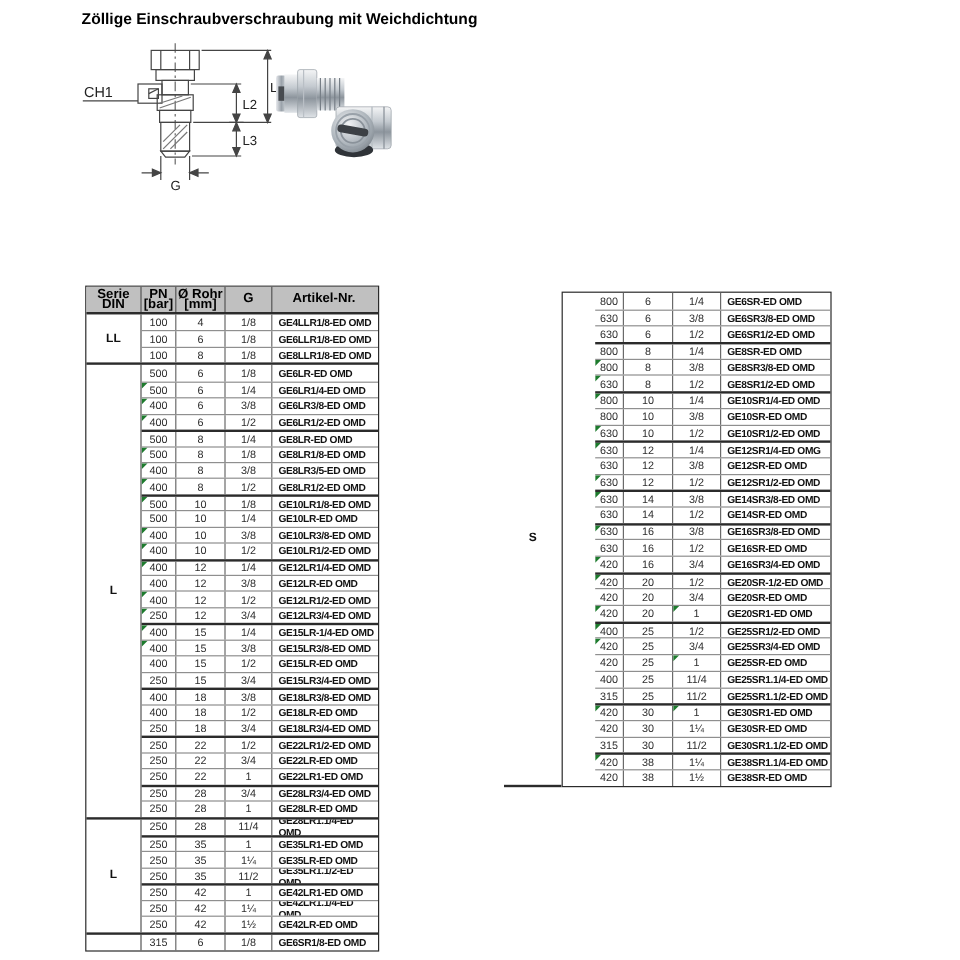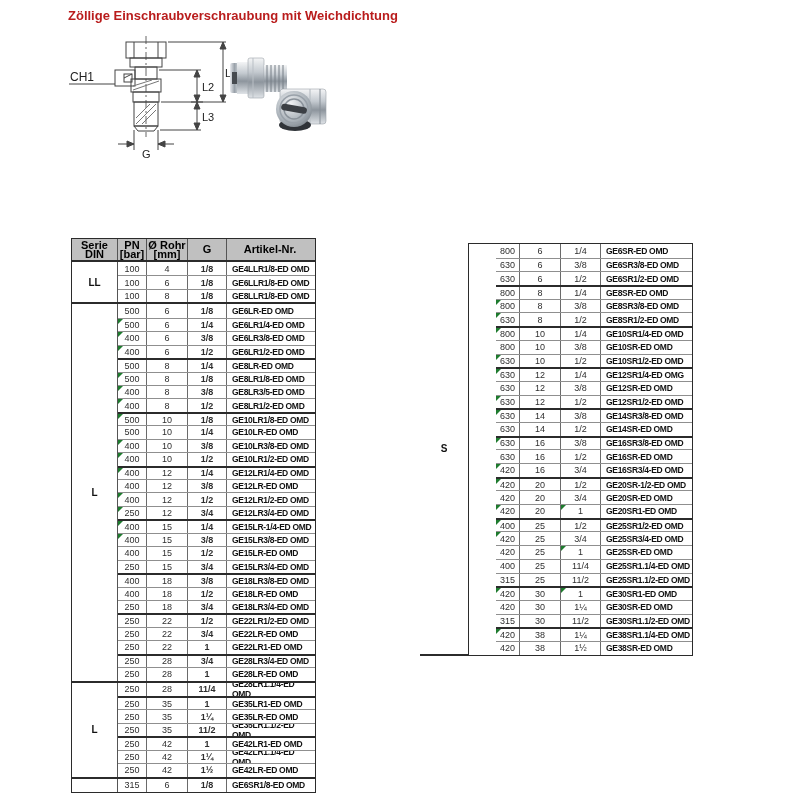--- a/index.html
+++ b/index.html
@@ -1,19 +1,19 @@
 <!DOCTYPE html>
 <html><head>
 <meta charset="utf-8">
 <style>
   html,body{margin:0;padding:0;background:#ffffff;}
   body{width:800px;height:800px;position:relative;overflow:hidden;
        font-family:"Liberation Sans","DejaVu Sans",sans-serif;color:#222;}
 
-  .title{position:absolute;left:68px;top:8px;font-size:13px;font-weight:bold;color:#b91c1c;}
+  .title{position:absolute;left:68px;top:8px;font-size:13px;font-weight:bold;color:#000000;}
 
   .diagram{position:absolute;left:68px;top:34px;}
   .photo{position:absolute;left:228px;top:47px;}
 
   
   .tbl{position:absolute;background:#fff;}
   .tbl-left{left:71px;top:238px;width:243px;border:1px solid #2b2b2b;}
   .thead{display:flex;height:21px;background:#c0c0c0;border-bottom:2px solid #2b2b2b;}
   .hc{box-sizing:border-box;border-right:1px solid #555;display:flex;align-items:center;justify-content:center;
       font-weight:bold;font-size:11px;line-height:9px;text-align:center;white-space:pre-line;color:#000;}
@@ -29,21 +29,21 @@
 
   .r{display:flex;box-sizing:border-box;height:13.45px;border-top:1px solid #8f8f8f;}
   .r:first-child{border-top:none;}
   .r.strong{border-top:2px solid #2b2b2b;}
   .c{position:relative;box-sizing:border-box;border-right:1px solid #6a6a6a;display:flex;
      align-items:center;justify-content:center;font-size:9px;color:#2e2e2e;overflow:hidden;}
   .c:last-child{border-right:none;}
   .c.art{justify-content:flex-start;padding-left:5px;font-weight:bold;font-size:8.5px;
          letter-spacing:-0.3px;color:#111;}
   .tbl-left .c.pn{width:29px;} .tbl-left .c.rohr{width:41px;}
-  .tbl-left .c.g{width:39px;font-weight:bold;}  .tbl-left .c.art{width:86px;}
+  .tbl-left .c.g{width:39px;}  .tbl-left .c.art{width:86px;}
 
   .mark{position:absolute;left:0;top:0;width:0;height:0;
         border-left:5px solid #1e7b2e;border-bottom:5px solid transparent;}
 
   .tbl-right{left:420px;top:243px;display:flex;}
   .right-serie{box-sizing:border-box;width:48px;display:flex;align-items:center;justify-content:center;
                font-weight:bold;font-size:10px;color:#111;border-bottom:2px solid #2b2b2b;}
   .right-body{border:1px solid #2b2b2b;background:#fff;padding-left:27px;}
   .tbl-right .r{height:13.7px;}
   .tbl-right .c.pn{width:24px;} .tbl-right .c.rohr{width:41px;}

